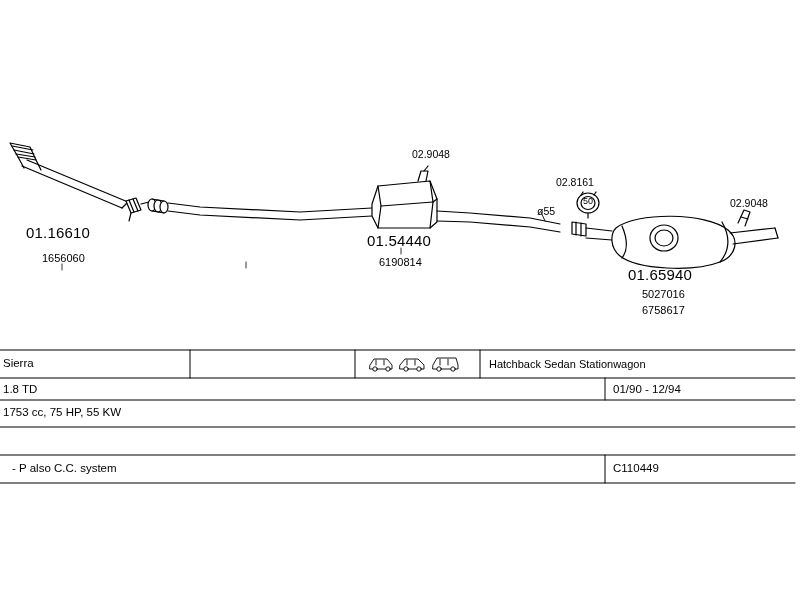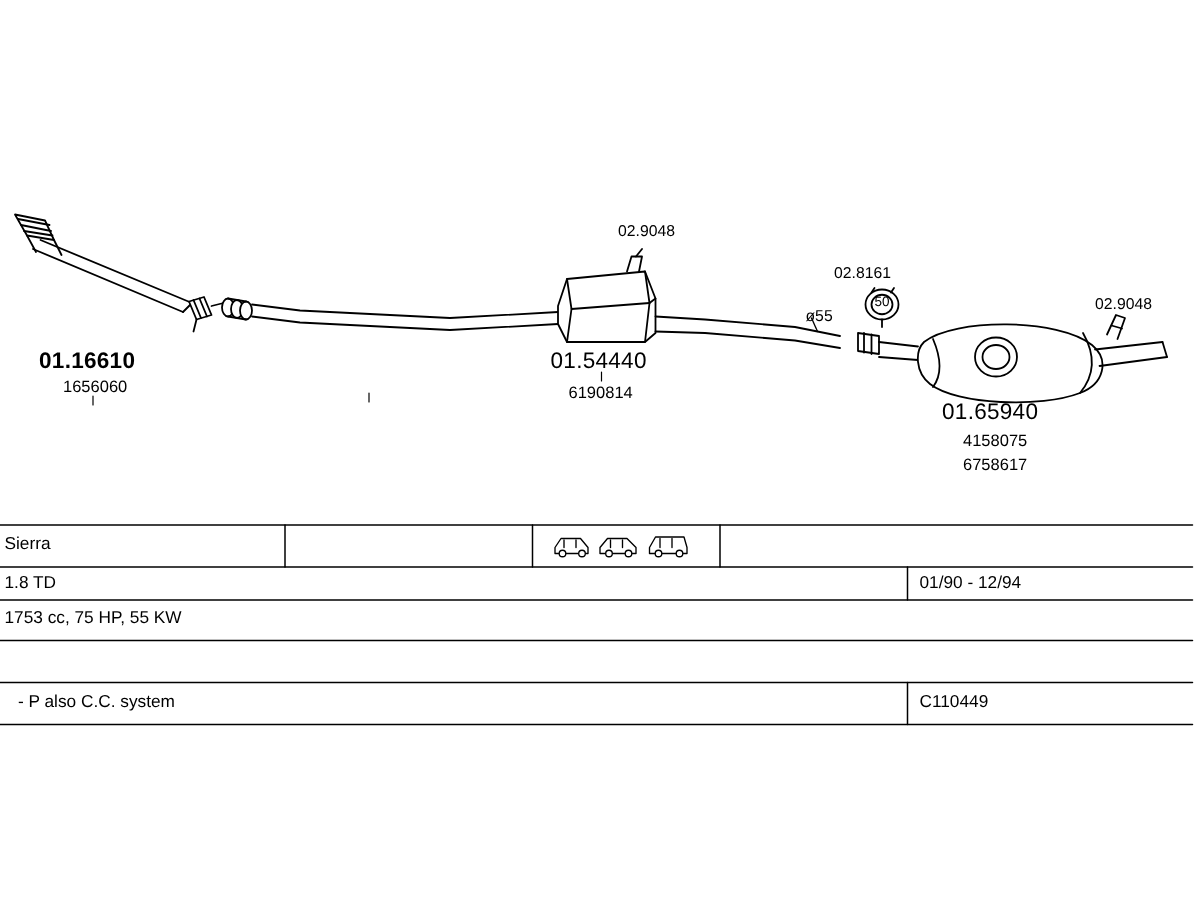--- a/index.html
+++ b/index.html
@@ -183,38 +183,39 @@
           <g>
             <path d="M433 365 L437 358 L456 358 L458 365 L458 369 L433 369 Z" fill="#ffffff"></path>
             <circle cx="439" cy="369" r="2.2" fill="#ffffff"></circle>
             <circle cx="453" cy="369" r="2.2" fill="#ffffff"></circle>
             <path d="M440 359 L440 365 M448 359 L448 365"></path>
           </g>
         </g>
       </g>
     </svg>
 
-    <div class="lbl part-main" style="left:26px; top:232px;font-weight:bold;">01.16610</div>
+    <div class="lbl part-main" style="left:26px; top:224px;">01.16610</div>
     <div class="lbl part-sub" style="left:42px; top:252px;">1656060</div>
 
     <div class="lbl part-main" style="left:367px; top:232px;">01.54440</div>
     <div class="lbl part-sub" style="left:379px; top:256px;">6190814</div>
 
     <div class="lbl part-main" style="left:628px; top:266px;text-align:right;">01.65940</div>
-    <div class="lbl part-sub" style="left:642px; top:288px;">4158075</div>
+    <div class="lbl part-sub" style="left:642px; top:288px;">5027016</div>
     <div class="lbl part-sub" style="left:642px; top:304px;">6758617</div>
 
     <div class="lbl part-small" style="left:412px; top:148px;">02.9048</div>
     <div class="lbl part-small" style="left:556px; top:176px;text-align:center;">02.8161</div>
     <div class="lbl part-small" style="left:730px; top:197px;">02.9048</div>
 
     <div class="lbl part-small" style="left:537px; top:205px;">ø55</div>
     <div class="lbl" style="left:583px; top:196px; font-size:9px;">50</div>
 
     <div class="lbl tbl-text" style="left:3px; top:357px;text-align:center;">Sierra</div>
+    <div class="lbl tbl-text-sm" style="left:489px; top:358px;">Hatchback Sedan Stationwagon</div>
 
     <div class="lbl tbl-text" style="left:3px; top:383px;">1.8 TD</div>
     <div class="lbl tbl-text" style="left:613px; top:383px;">01/90 - 12/94</div>
 
     <div class="lbl tbl-text" style="left:3px; top:406px;">1753 cc, 75 HP, 55 KW</div>
 
     <div class="lbl tbl-text" style="left:12px; top:462px;">- P also C.C. system</div>
     <div class="lbl tbl-text" style="left:613px; top:462px;">C110449</div>
   </div>
 

